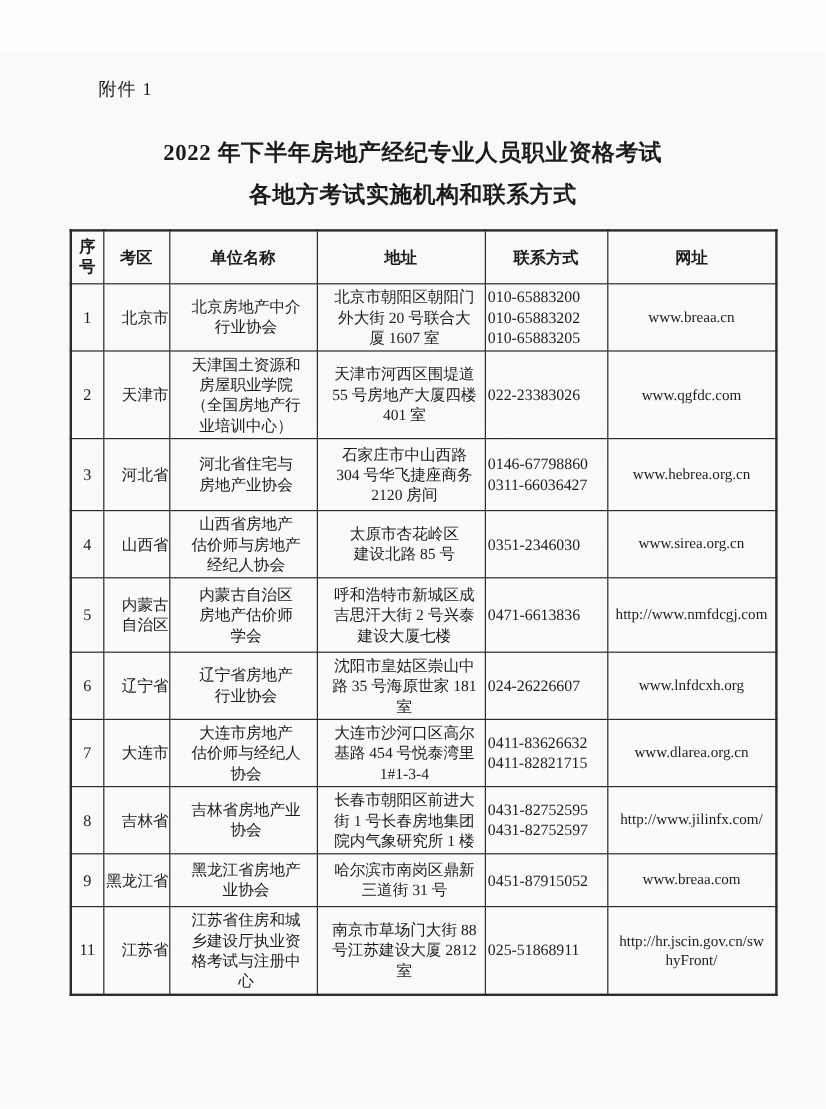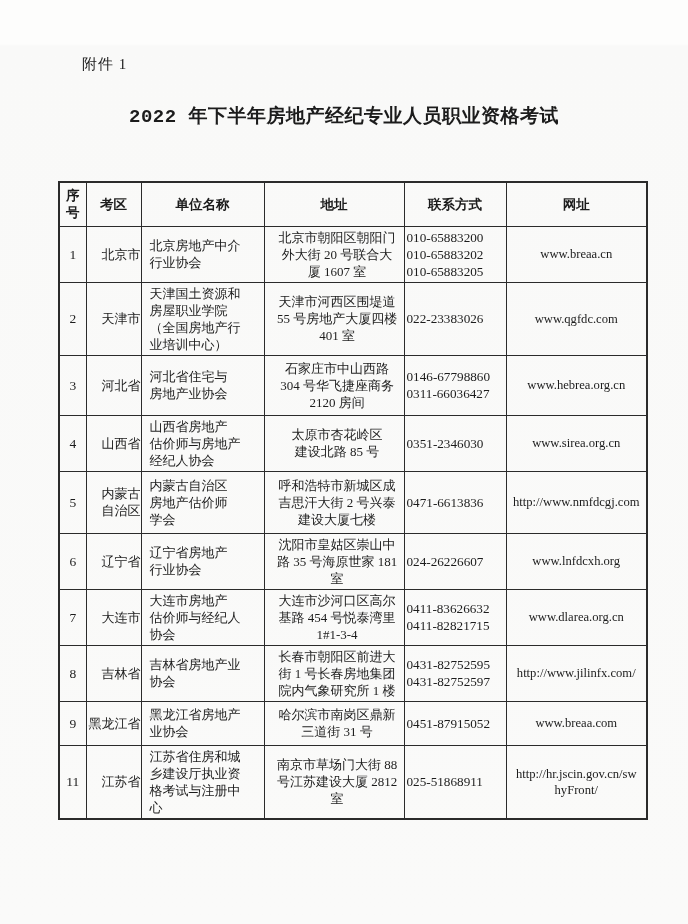--- a/index.html
+++ b/index.html
@@ -12,36 +12,36 @@
     overflow: hidden;
     background: linear-gradient(180deg, #fdfdfc 0px, #fdfdfc 44px, #f9f9f8 46px, #fafaf9 100%);
     font-family: "Liberation Serif", "DejaVu Serif", serif;
     color: #1c1c1c;
     -webkit-font-smoothing: antialiased;
   }
   .page {
     position: relative;
     width: 688px;
     height: 896px;
+    margin-top: 10px;
   }
   .attachment-label {
     position: absolute;
     left: 82px;
     top: 55px;
     font-size: 15px;
     letter-spacing: 1px;
     white-space: pre;
   }
   .title-block {
     position: absolute;
     left: 0;
     top: 100px;
     width: 688px;
     text-align: center;
-    font-family: Liberation Mono, monospace;
   }
   .title-line {
     font-size: 19px;
     font-weight: 700;
     line-height: 35px;
     letter-spacing: 0.5px;
   }
   table.contact-table {
     position: absolute;
     left: 58px;
@@ -73,21 +73,21 @@
   .contact-table tbody tr:nth-child(9)  { height: 44px; }
   .contact-table tbody tr:nth-child(10) { height: 50px; }
   .contact-table tbody tr:nth-child(11) { height: 76px; }
   .contact-table th {
     font-weight: 700;
     text-align: center;
     font-size: 13.5px;
   }
   td.c-no      { text-align: center; font-size: 13.5px; }
   td.c-region  { text-align: right; padding: 2px 0; }
-  td.c-unit    { text-align: left; padding-left: 8px; padding-right: 3px; }
+  td.c-unit    { text-align: center; padding-left: 8px; padding-right: 3px; }
   td.c-address { text-align: center; padding-left: 8px; padding-right: 2px; }
   td.c-contact { text-align: left; font-size: 13.2px; }
   td.c-url     { text-align: center; font-size: 12.6px; line-height: 16px; }
   .page-footer {
     position: absolute;
     left: 0;
     top: 874px;
     width: 688px;
     text-align: center;
     font-size: 13.5px;
@@ -96,20 +96,21 @@
 </style>
 </head>
 <body>
 
 <div class="page">
 
   <div class="attachment-label">附件 1</div>
 
   <div class="title-block">
     <div class="title-line">2022 年下半年房地产经纪专业人员职业资格考试</div>
+    <div class="title-line">各地方考试实施机构和联系方式</div>
   </div>
 
   <table class="contact-table">
     <colgroup>
       <col style="width:27px">
       <col style="width:55px">
       <col style="width:123px">
       <col style="width:140px">
       <col style="width:102px">
       <col style="width:141px">

